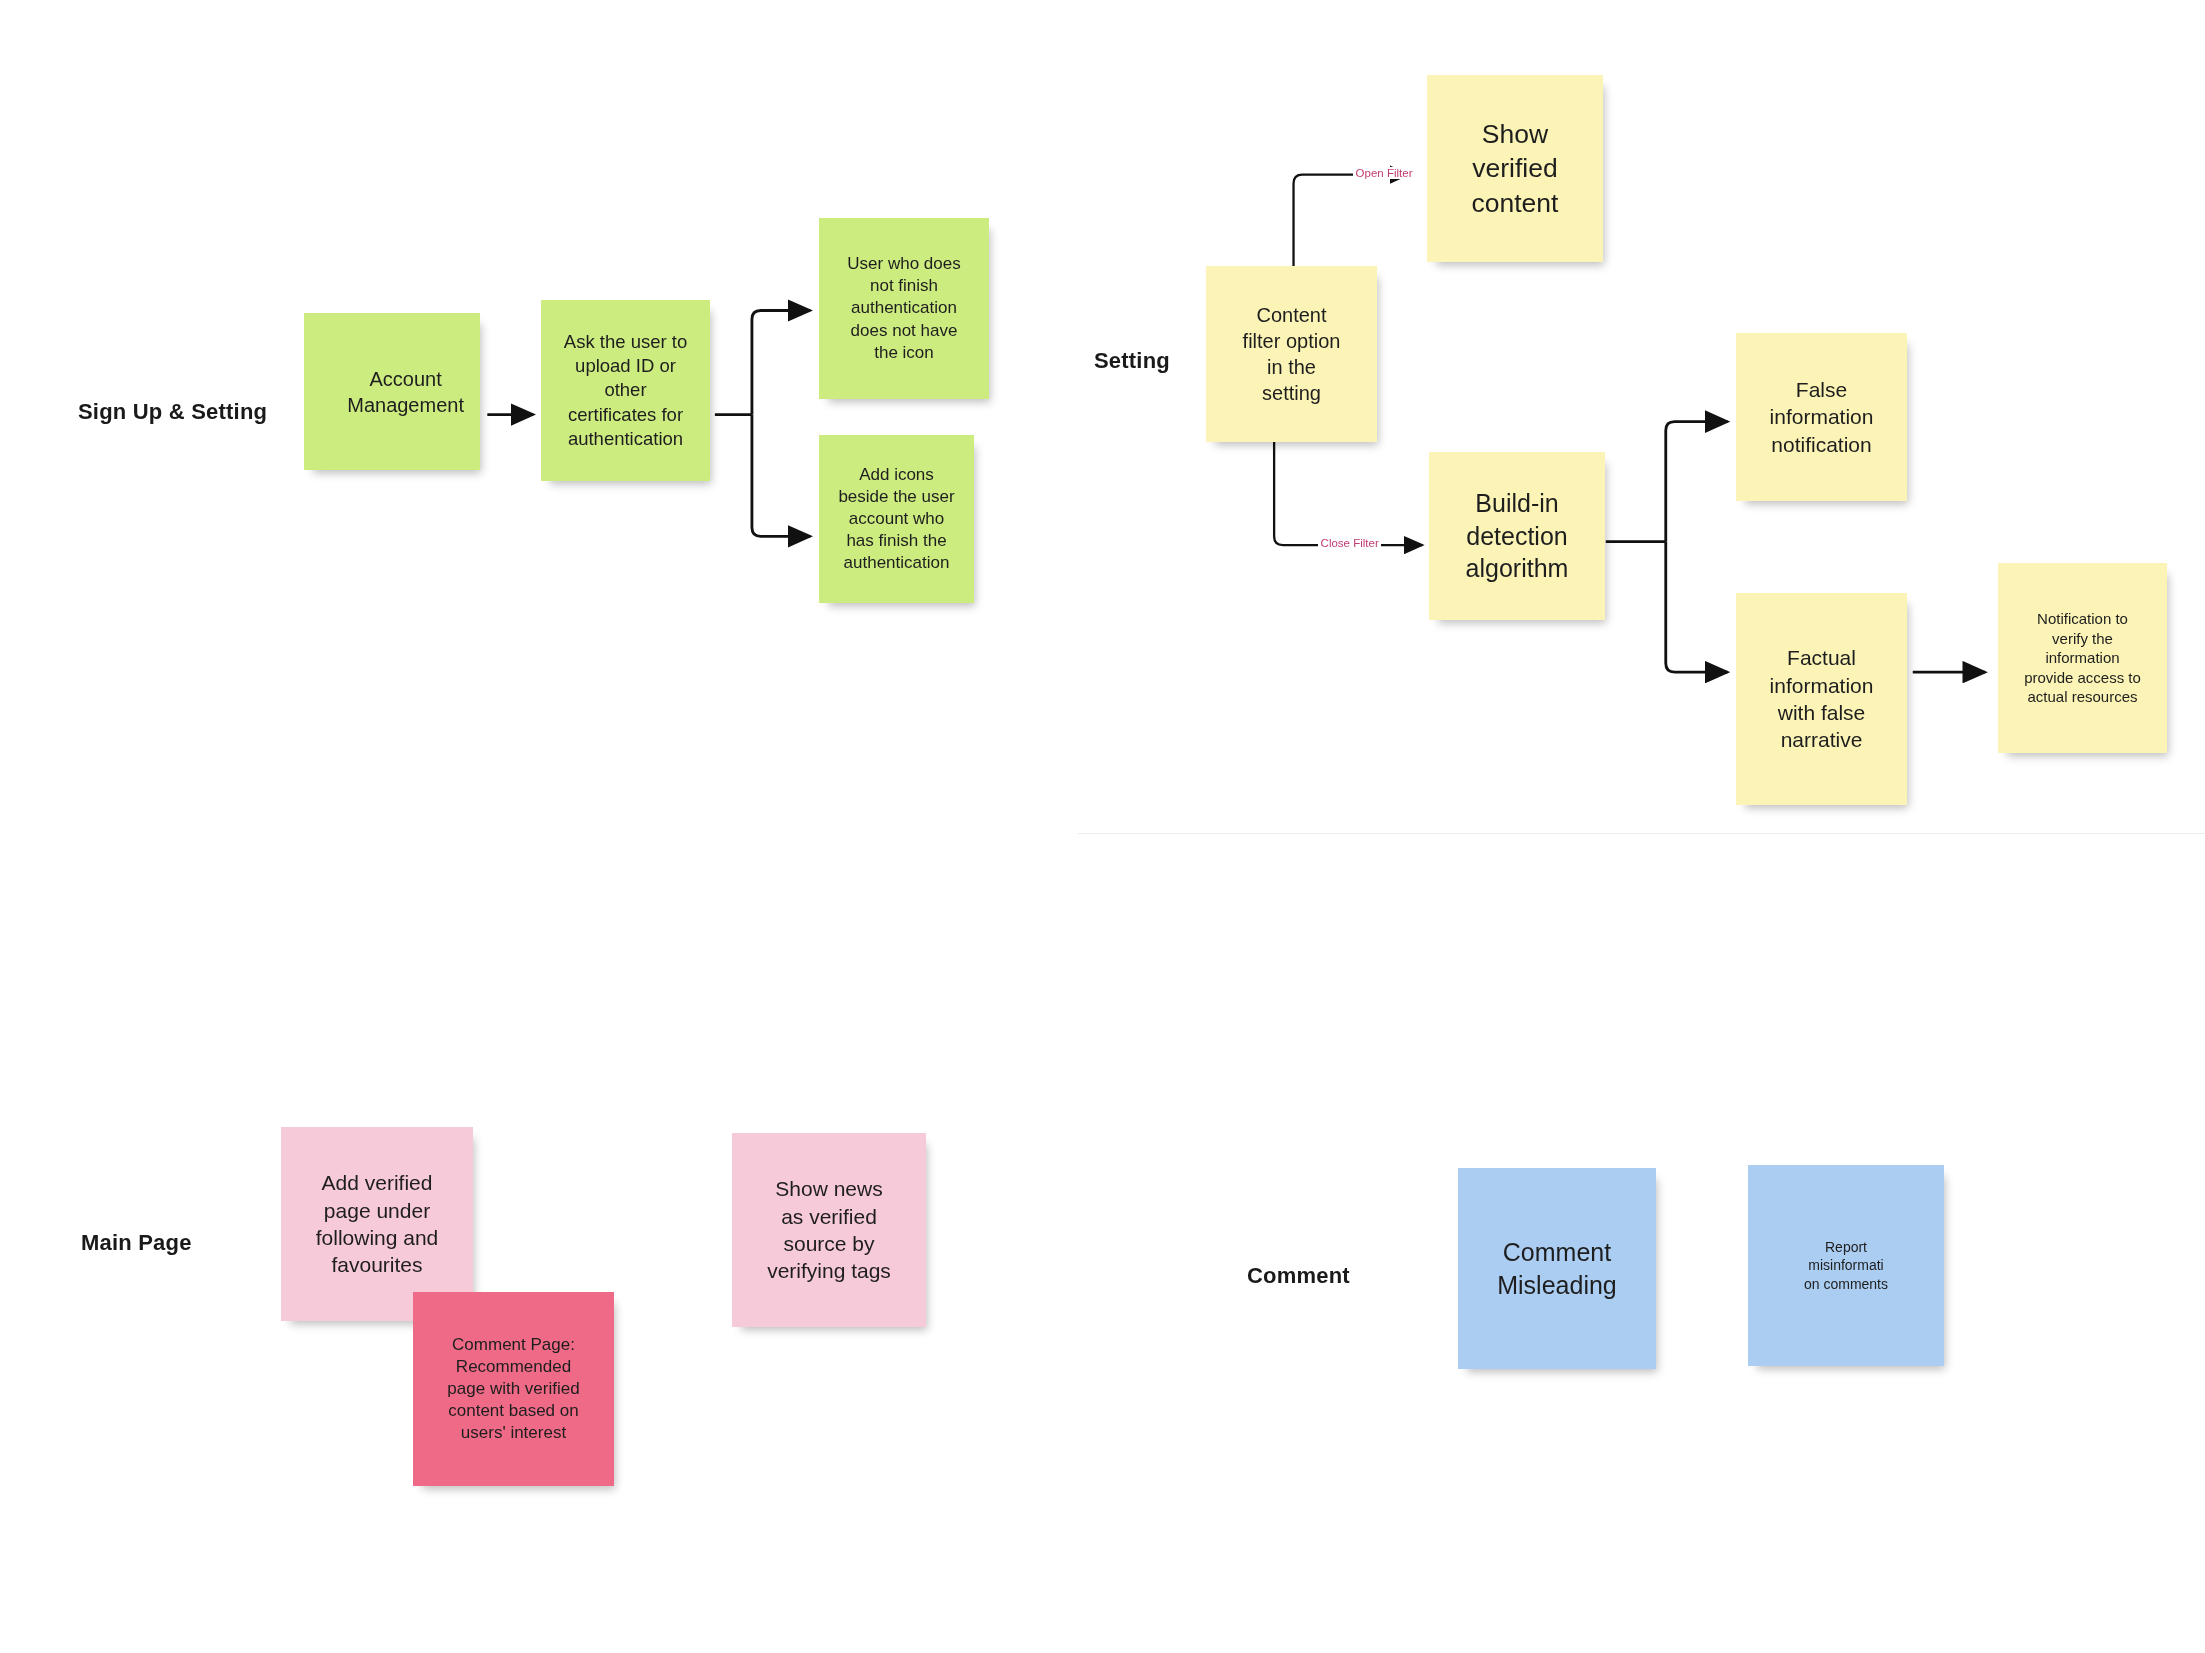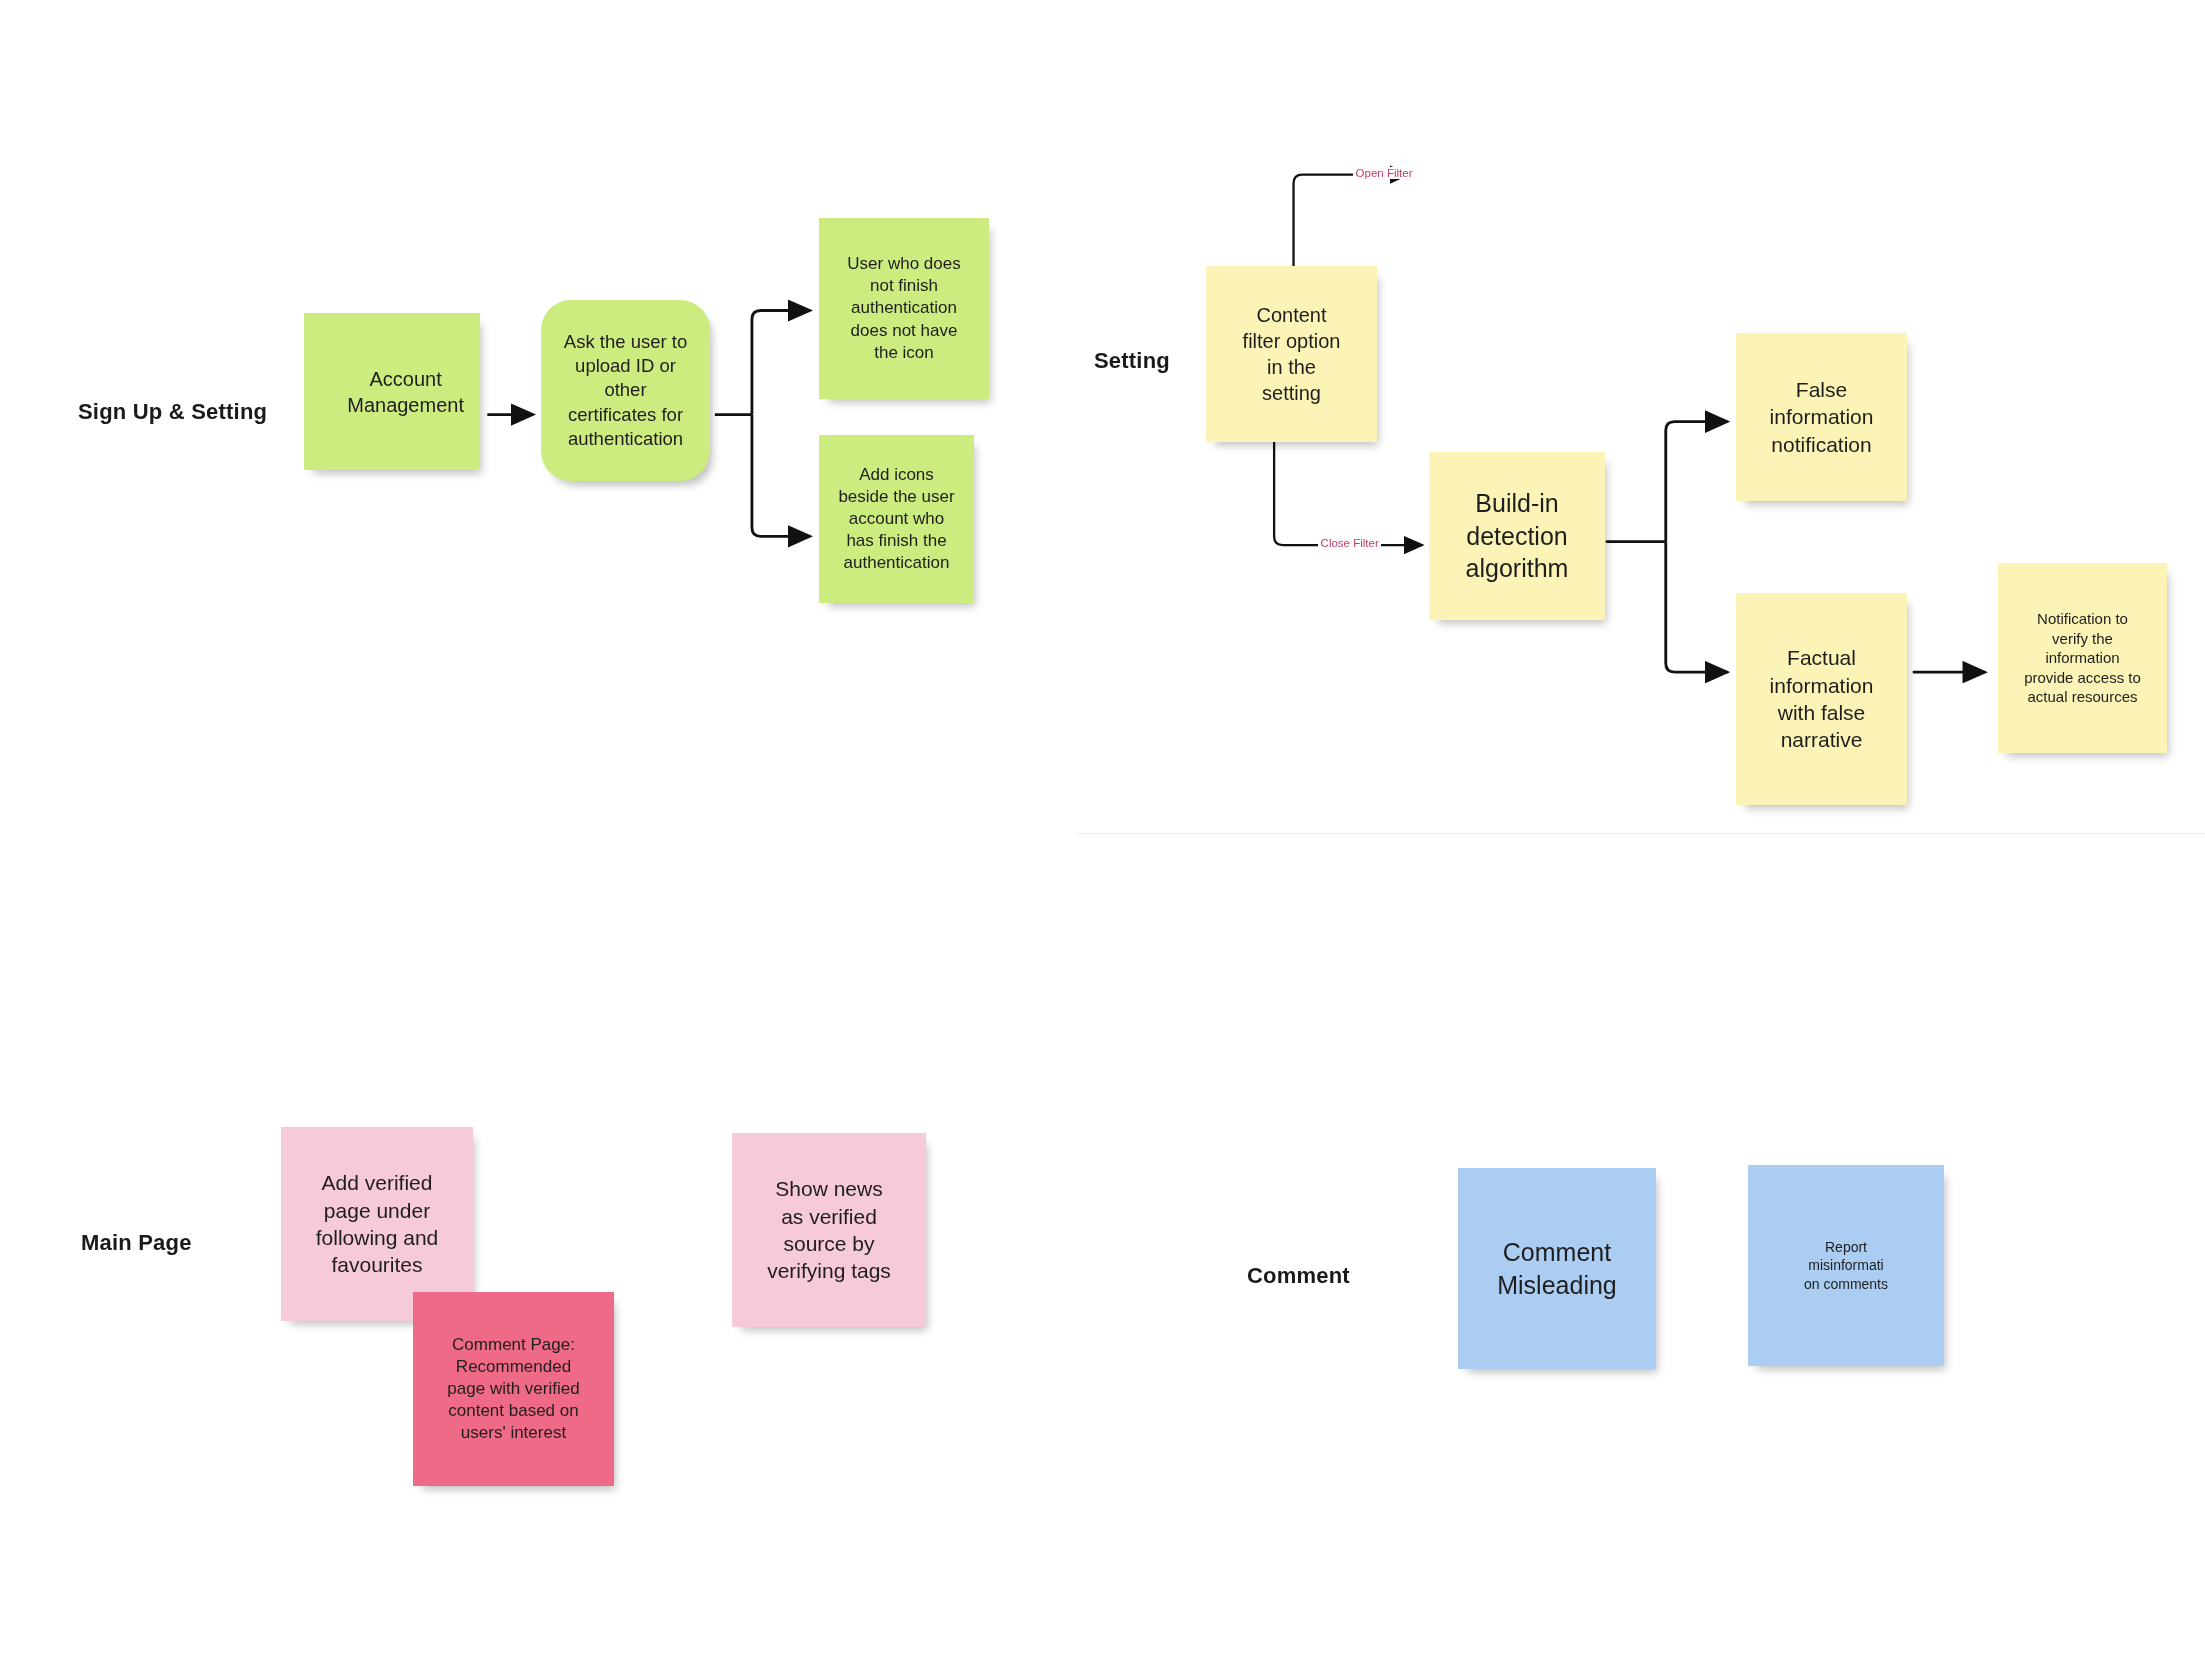--- a/index.html
+++ b/index.html
@@ -125,21 +125,21 @@
 
   <div class="divider" style="left:1078px; top:833px; width:1127px;"></div>
 
   <div class="section-label" style="left:78px; top:399px; font-size:22px;">Sign Up &amp; Setting</div>
 
   <div class="note n-green" style="left:304px; top:313px; width:176px; height:157px; font-size:20px;padding-left:36px;">
     <span class="note-text">Account
 Management</span>
   </div>
 
-  <div class="note n-green" style="left:541px; top:300px; width:169px; height:181px; font-size:18.5px;border-radius:30px;">
+  <div class="note n-green" style="left:541px; top:300px; width:169px; height:181px; font-size:18.5px;">
     <span class="note-text">Ask the user to
 upload ID or
 other
 certificates for
 authentication</span>
   </div>
 
   <div class="note n-green" style="left:819px; top:218px; width:170px; height:181px; font-size:17px;">
     <span class="note-text">User who does
 not finish
@@ -151,20 +151,25 @@
   <div class="note n-green" style="left:819px; top:435px; width:155px; height:168px; font-size:17px;">
     <span class="note-text">Add icons
 beside the user
 account who
 has finish the
 authentication</span>
   </div>
 
   <div class="section-label" style="left:1094px; top:348px; font-size:22px;">Setting</div>
 
+  <div class="note n-yellow" style="left:1427px; top:75px; width:176px; height:187px; font-size:26.5px;">
+    <span class="note-text">Show
+verified
+content</span>
+  </div>
 
   <div class="note n-yellow" style="left:1206px; top:266px; width:171px; height:176px; font-size:20px;">
     <span class="note-text">Content
 filter option
 in the
 setting</span>
   </div>
 
   <div class="note n-yellow" style="left:1429px; top:452px; width:176px; height:168px; font-size:25px;">
     <span class="note-text">Build-in

